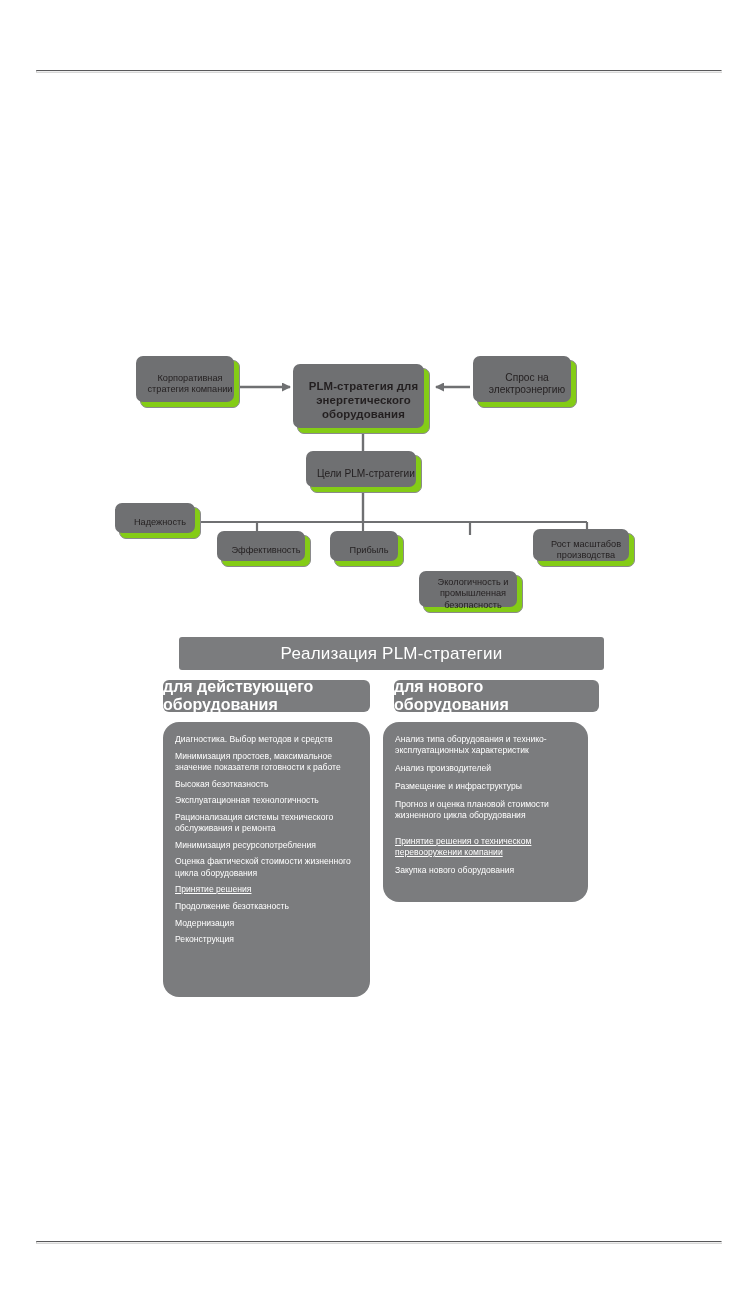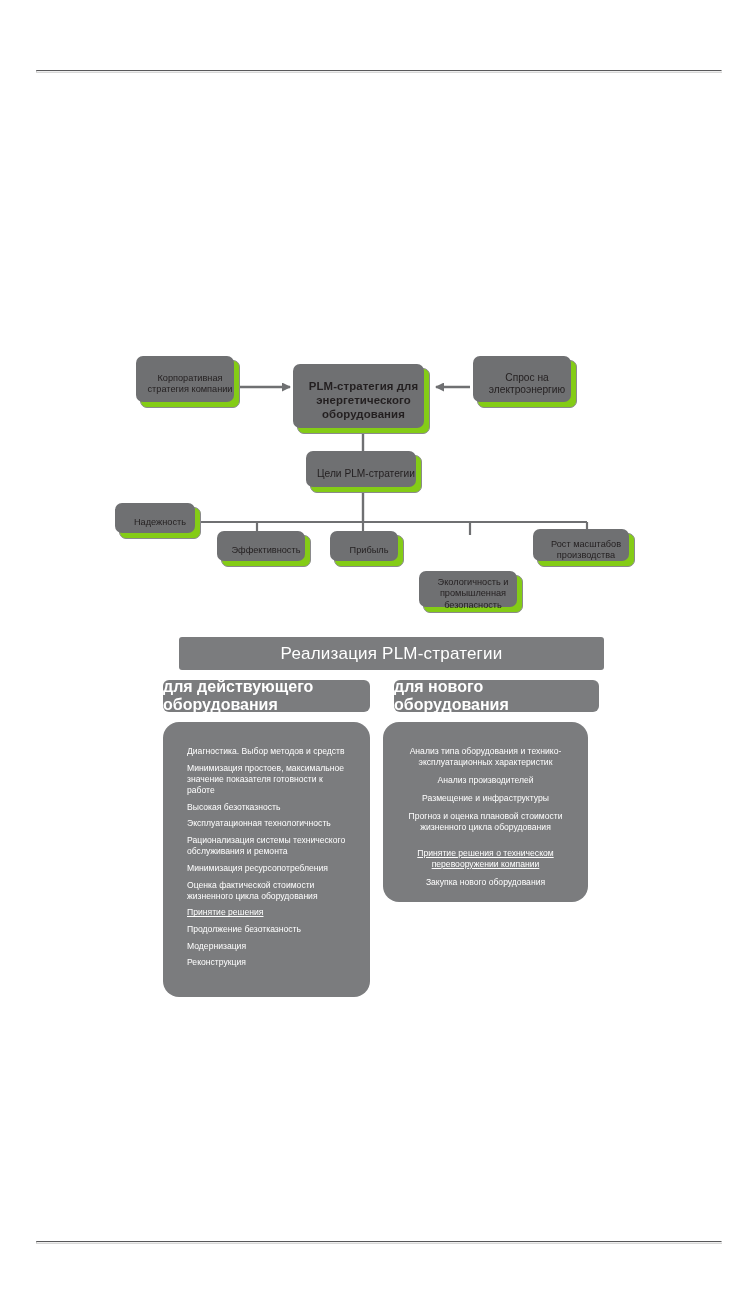--- a/index.html
+++ b/index.html
@@ -142,26 +142,26 @@
   #body-existing {
     left: 0;
     width: 207px;
     height: 275px;
     text-align: left;
   }
   #body-new {
     left: 220px;
     width: 205px;
     height: 180px;
-    text-align: center;
+    text-align: left;
   }
 
   .col-body ul {
     list-style: none;
-    margin: 12px;
+    margin: 0;
     padding: 0;
   }
   .col-body li {
     font-size: 8.6px;
     line-height: 1.3;
     margin-bottom: 5.5px;
   }
   #body-new li {
     font-size: 8.6px;
     line-height: 1.32;

